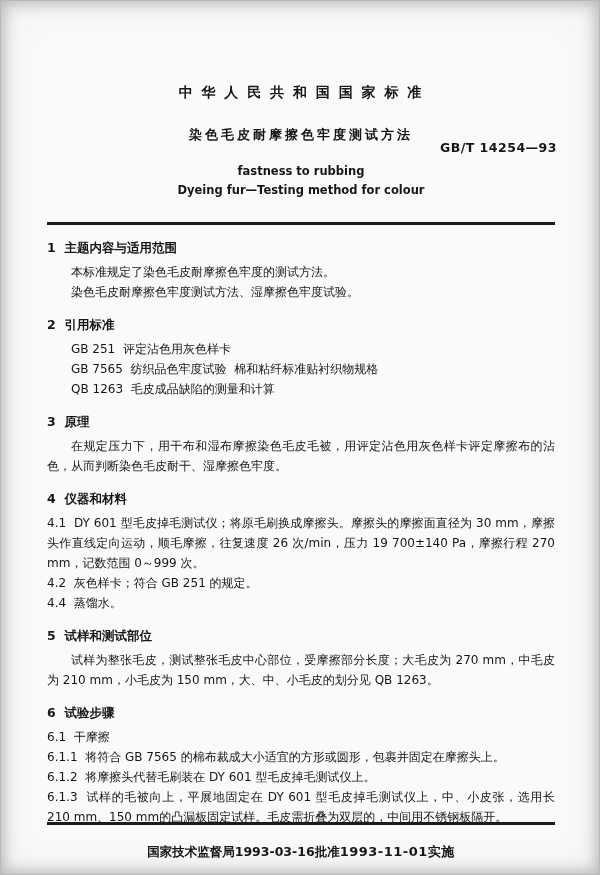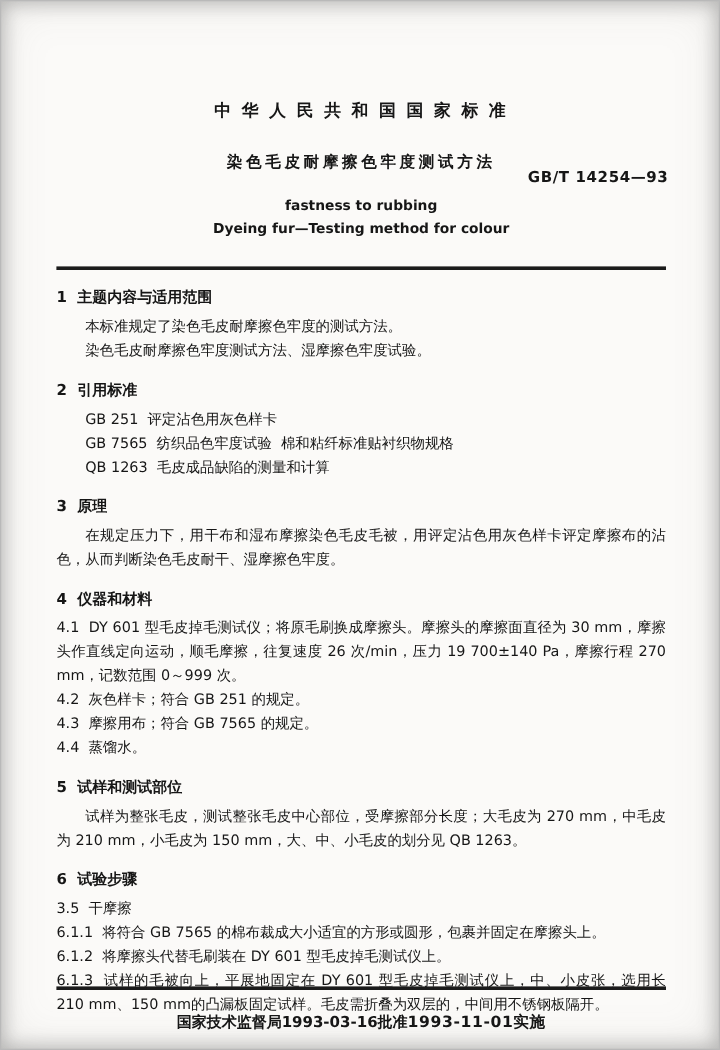--- a/index.html
+++ b/index.html
@@ -126,32 +126,31 @@
 
       <section>
         <h2 class="sec-h">3  原理</h2>
         <p class="indent">在规定压力下，用干布和湿布摩擦染色毛皮毛被，用评定沾色用灰色样卡评定摩擦布的沾色，从而判断染色毛皮耐干、湿摩擦色牢度。</p>
       </section>
 
       <section>
         <h2 class="sec-h">4  仪器和材料</h2>
         <p>4.1  DY 601 型毛皮掉毛测试仪；将原毛刷换成摩擦头。摩擦头的摩擦面直径为 30 mm，摩擦头作直线定向运动，顺毛摩擦，往复速度 26 次/min，压力 19 700±140 Pa，摩擦行程 270 mm，记数范围 0～999 次。</p>
         <p>4.2  灰色样卡；符合 GB 251 的规定。</p>
-        <p>4.3  摩擦用布；符合 GB 7565 的规定。</p>
         <p>4.4  蒸馏水。</p>
       </section>
 
       <section>
         <h2 class="sec-h">5  试样和测试部位</h2>
         <p class="indent">试样为整张毛皮，测试整张毛皮中心部位，受摩擦部分长度；大毛皮为 270 mm，中毛皮为 210 mm，小毛皮为 150 mm，大、中、小毛皮的划分见 QB 1263。</p>
       </section>
 
       <section>
         <h2 class="sec-h">6  试验步骤</h2>
-        <p>3.5  干摩擦</p>
+        <p>6.1  干摩擦</p>
         <p>6.1.1  将符合 GB 7565 的棉布裁成大小适宜的方形或圆形，包裹并固定在摩擦头上。</p>
         <p>6.1.2  将摩擦头代替毛刷装在 DY 601 型毛皮掉毛测试仪上。</p>
         <p>6.1.3  试样的毛被向上，平展地固定在 DY 601 型毛皮掉毛测试仪上，中、小皮张，选用长 210 mm、150 mm的凸漏板固定试样。毛皮需折叠为双层的，中间用不锈钢板隔开。</p>
       </section>
 
     </main>
   </div>
 
   <footer class="footer">
     <span>国家技术监督局1993-03-16批准</span>

